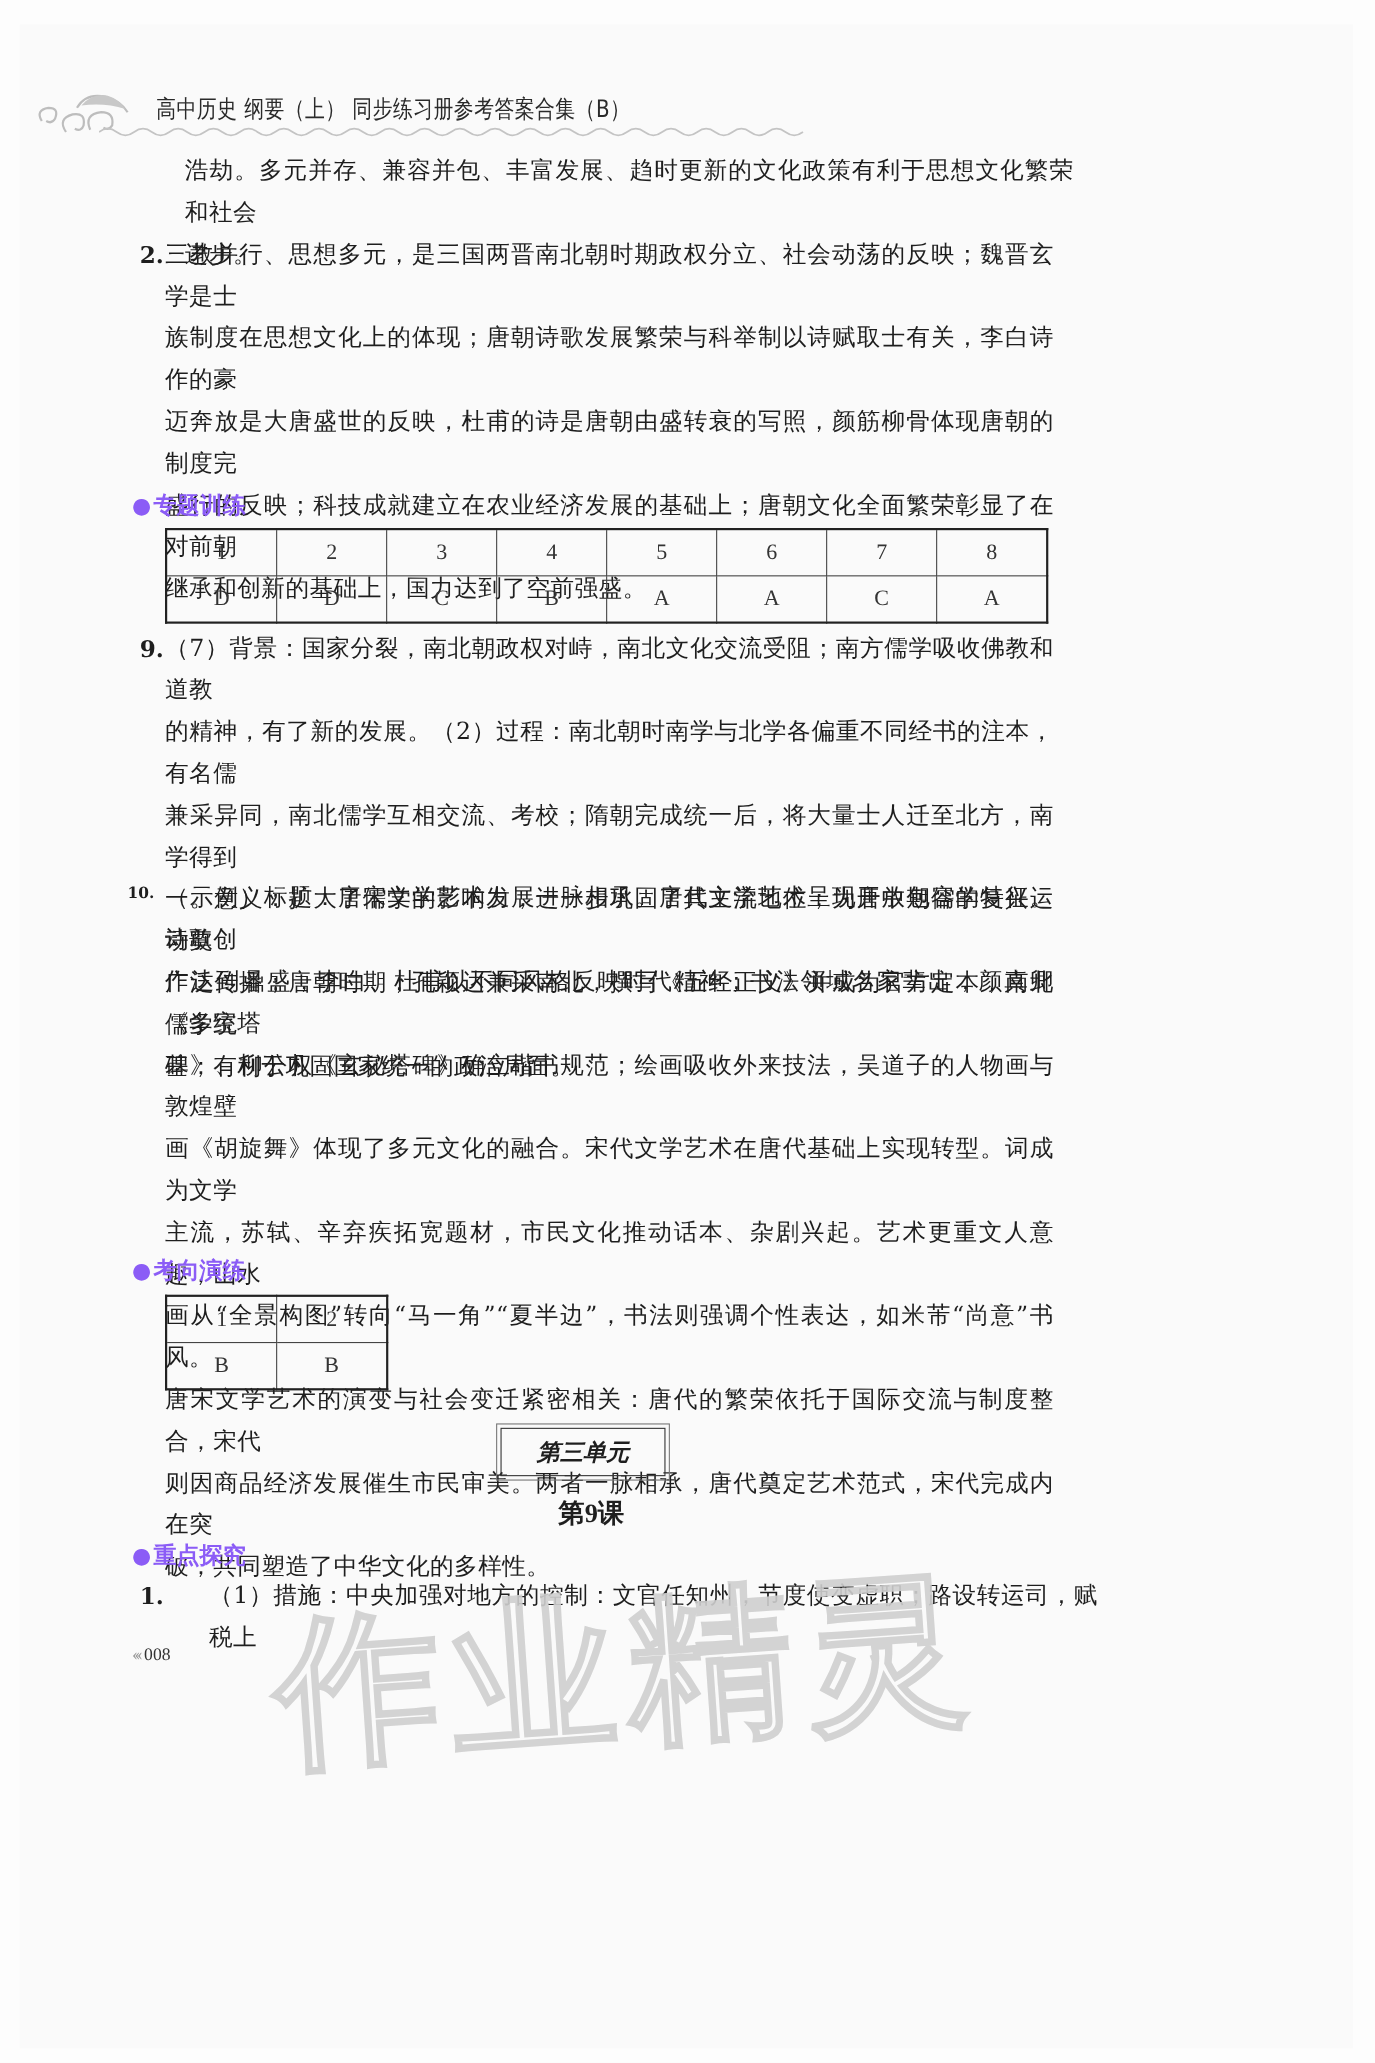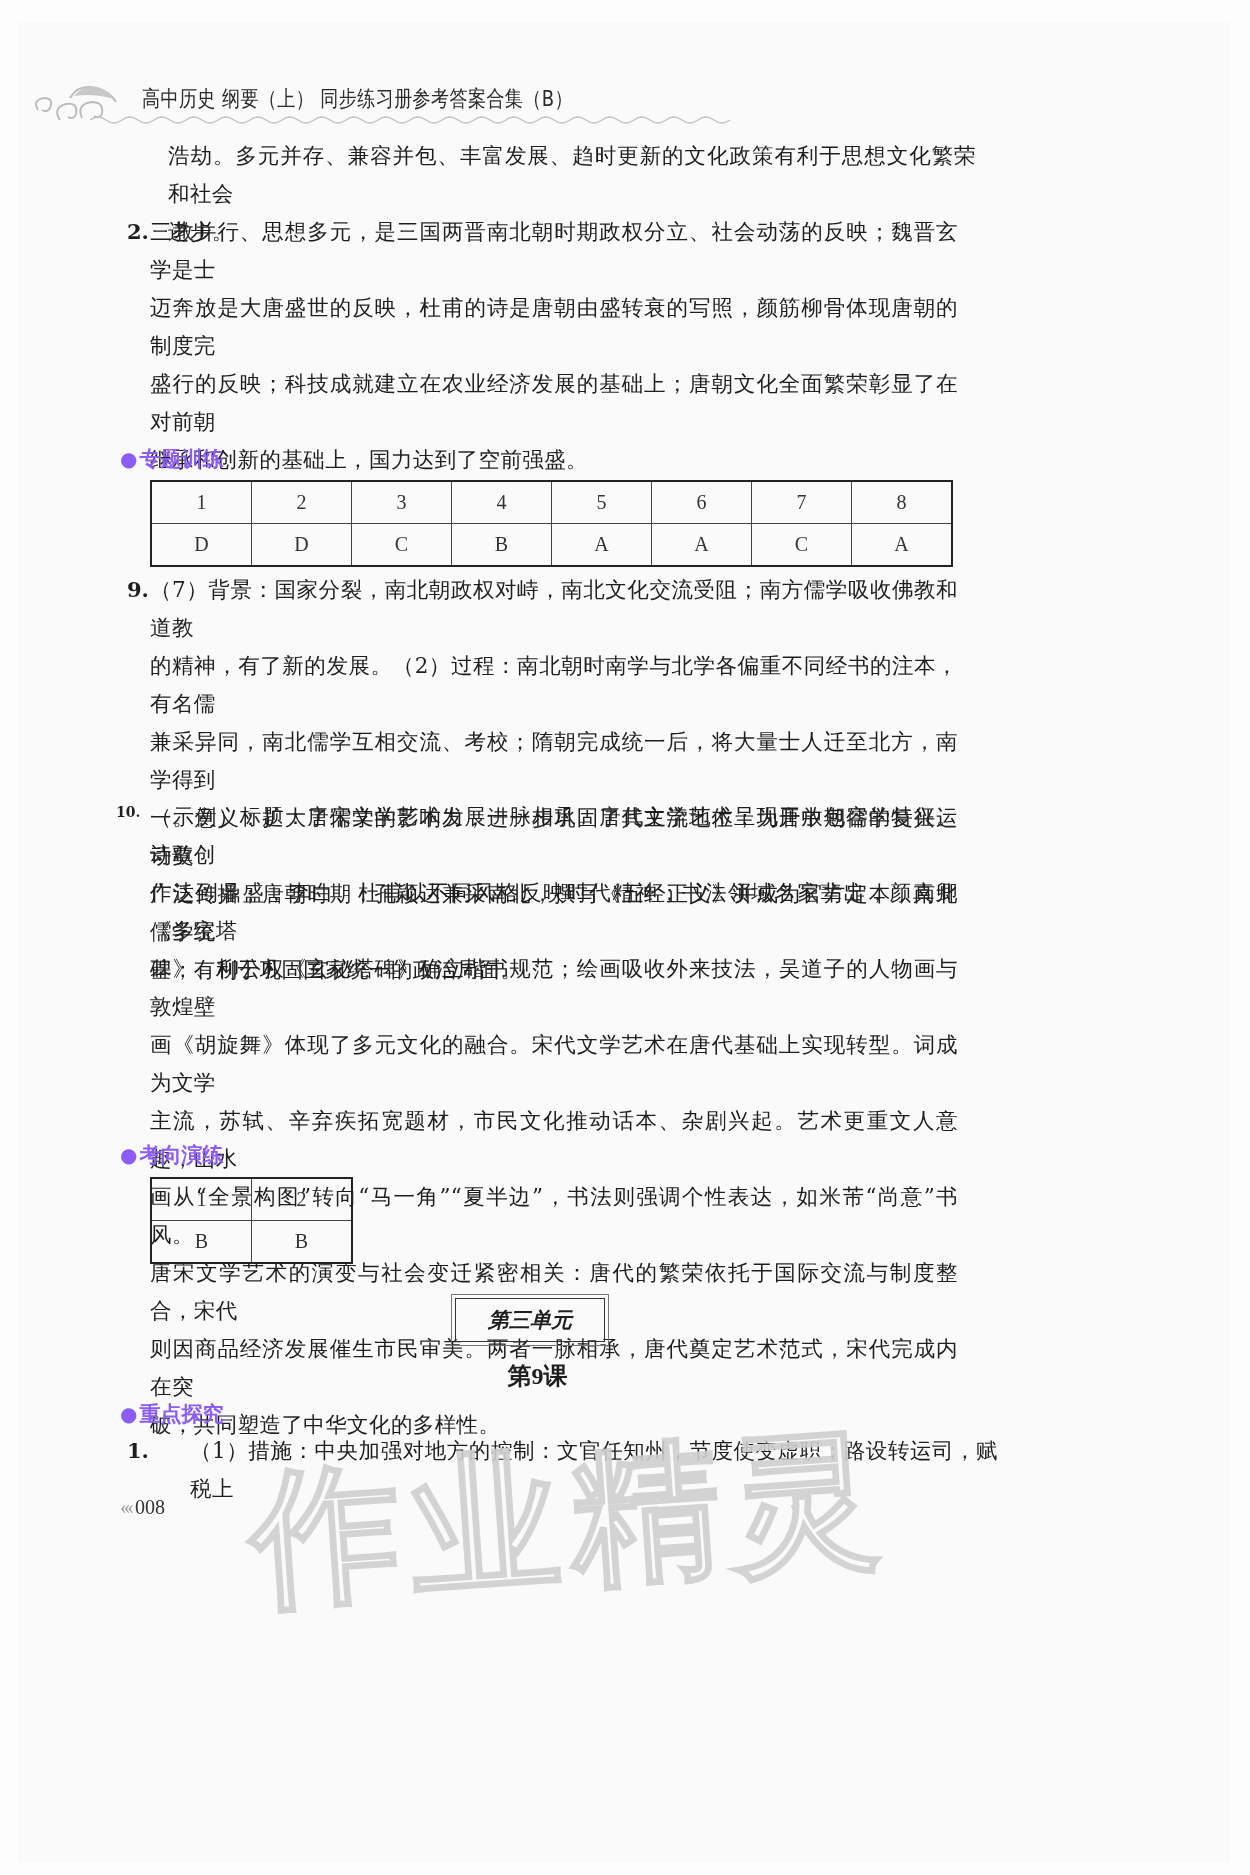--- a/index.html
+++ b/index.html
@@ -52,21 +52,21 @@
       border: 1.5px solid #333; outline: 1px solid #777; outline-offset: 3px;
       display: flex; align-items: center; justify-content: center;
       font-family: "DejaVu Sans", sans-serif; font-weight: bold; font-size: 21px; font-style: italic;
     }
     .lesson-title {
       position: absolute; left: 0; width: 1075px; top: 1360px; text-align: center;
       font-family: Liberation Serif, serif; font-weight: bold; font-size: 24px;
     }
     .page-number {
       position: absolute; left: 120px; top: 1496px;
-      font-family: "Liberation Serif", serif; font-size: 20px; color: #333;
+      font-family: "Liberation Serif", serif; font-size: 16px; color: #333;
     }
     .page-number .arrows { color: #999; letter-spacing: -3px; margin-right: 4px; }
 
     .watermark {
       position: absolute; left: 250px; top: 1420px;
       font-family: "DejaVu Sans", sans-serif; font-weight: bold; font-size: 150px;
       color: transparent; -webkit-text-stroke: 2px #cfcfcf; letter-spacing: 10px;
       transform: rotate(-4deg); opacity: 0.9; pointer-events: none;
     }
   </style>
@@ -92,20 +92,21 @@
 </div>
 
 <div class="para" style="left:168px; top:137px;">
   <div>浩劫。多元并存、兼容并包、丰富发展、趋时更新的文化政策有利于思想文化繁荣和社会</div>
   <div>进步。</div>
 </div>
 
 <span class="num hang" style="left:127px; top:219px; font-size:21px;">2.</span>
 <div class="para" style="left:150px; top:213px;">
   <div>三教并行、思想多元，是三国两晋南北朝时期政权分立、社会动荡的反映；魏晋玄学是士</div>
+  <div>族制度在思想文化上的体现；唐朝诗歌发展繁荣与科举制以诗赋取士有关，李白诗作的豪</div>
   <div>迈奔放是大唐盛世的反映，杜甫的诗是唐朝由盛转衰的写照，颜筋柳骨体现唐朝的制度完</div>
   <div>盛行的反映；科技成就建立在农业经济发展的基础上；唐朝文化全面繁荣彰显了在对前朝</div>
   <div>继承和创新的基础上，国力达到了空前强盛。</div>
 </div>
 
 <div class="section-h" style="top:445px;">
   <span class="dot">●</span><span>专题训练</span>
 </div>
 
 <table class="ans" style="left:150px; top:480px;">

